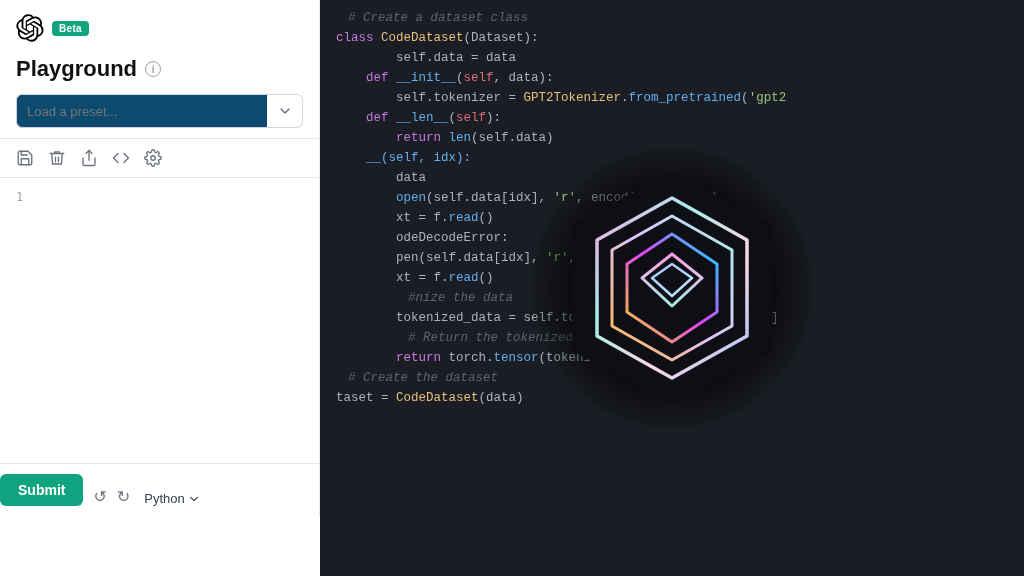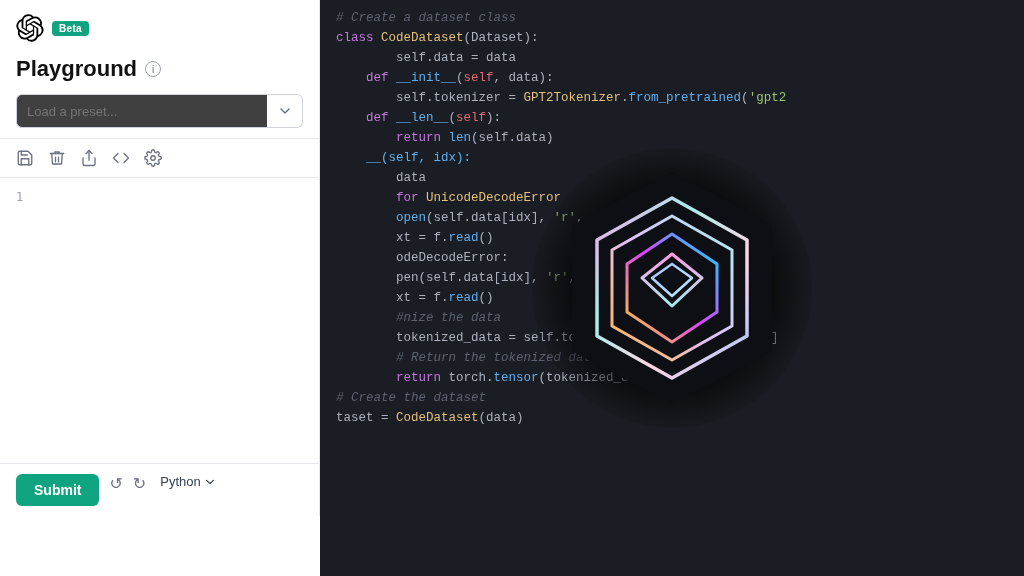--- a/index.html
+++ b/index.html
@@ -88,21 +88,21 @@
     .preset-input {
       flex: 1;
       height: 34px;
       border: 1px solid #d1d5db;
       border-right: none;
       border-radius: 6px 0 0 6px;
       padding: 0 10px;
       font-size: 13px;
       color: #9ca3af;
       outline: none;
-      background: #404040;
+      background: #0c4a6e;
     }
 
     .preset-dropdown-btn {
       width: 36px;
       height: 34px;
       border: 1px solid #d1d5db;
       border-left: none;
       border-radius: 0 6px 6px 0;
       background: #fff;
       display: flex;
@@ -139,24 +139,24 @@
       font-size: 12px;
       color: #9ca3af;
       font-family: monospace;
       position: absolute;
       left: 16px;
       top: 12px;
     }
 
     
     .bottom-bar {
-      padding: 10px 16px;
+      padding: 10px 0;
       border-top: 1px solid #e5e7eb;
       display: flex;
-      align-items: flex-start;
+      align-items: flex-end;
       gap: 10px;
       background: #fff;
     }
 
     .submit-btn {
       background: #10a37f;
       color: #fff;
       border: none;
       border-radius: 6px;
       padding: 8px 18px;
@@ -205,21 +205,21 @@
     }
 
     .code-line {
       white-space: pre;
       color: #abb2bf;
     }
 
     .kw { color: #c678dd; }
     .fn { color: #61afef; }
     .str { color: #98c379; }
-    .cm { color: #5c6370; font-style: italic; }
+    .cm { color: #5c6370; font-style: italic; margin-left: 12px; }
     .cl { color: #e5c07b; }
     .param { color: #e06c75; }
     .num { color: #d19a66; }
     .plain { color: #abb2bf; }
 
     
     .hex-overlay {
       position: absolute;
       top: 50%;
       left: 50%;
@@ -336,21 +336,20 @@
     <div class="code-line"><span class="kw">class </span><span class="cl">CodeDataset</span><span class="plain">(Dataset):</span></div>
     <div class="code-line"><span class="plain">        self.data = data</span></div>
     <div class="code-line"><span class="plain">    </span><span class="kw">def </span><span class="fn">__init__</span><span class="plain">(</span><span class="param">self</span><span class="plain">, data):</span></div>
     <div class="code-line"><span class="plain">        self.tokenizer = </span><span class="cl">GPT2Tokenizer</span><span class="plain">.</span><span class="fn">from_pretrained</span><span class="plain">(</span><span class="str">'gpt2</span></div>
     <div class="code-line"></div>
     <div class="code-line"><span class="plain">    </span><span class="kw">def </span><span class="fn">__len__</span><span class="plain">(</span><span class="param">self</span><span class="plain">):</span></div>
     <div class="code-line"><span class="plain">        </span><span class="kw">return </span><span class="fn">len</span><span class="plain">(self.data)</span></div>
     <div class="code-line"></div>
     <div class="code-line"><span class="plain">    </span><span class="fn">__(self, idx):</span></div>
     <div class="code-line"><span class="plain">        data</span></div>
-    <div class="code-line"><span class="plain">        </span><span class="kw">for </span><span class="cl">UnicodeDecodeError</span></div>
     <div class="code-line"></div>
     <div class="code-line"><span class="fn">        open</span><span class="plain">(self.data[idx], </span><span class="str">'r'</span><span class="plain">, encoding=</span><span class="str">'utf-8'</span><span class="plain">)</span></div>
     <div class="code-line"><span class="plain">        xt = f.</span><span class="fn">read</span><span class="plain">()</span></div>
     <div class="code-line"><span class="plain">        odeDecodeError:</span></div>
     <div class="code-line"><span class="plain">        pen(self.data[idx], </span><span class="str">'r'</span><span class="plain">, encoding=</span><span class="str">'latin-1</span></div>
     <div class="code-line"><span class="plain">        xt = f.</span><span class="fn">read</span><span class="plain">()</span></div>
     <div class="code-line"></div>
     <div class="code-line"><span class="plain">        </span><span class="cm">#nize the data</span></div>
     <div class="code-line"><span class="plain">        tokenized_data = self.tokenizer.</span><span class="fn">encode</span><span class="plain">(text)[:</span><span class="num">1000</span><span class="plain">]</span></div>
     <div class="code-line"></div>

